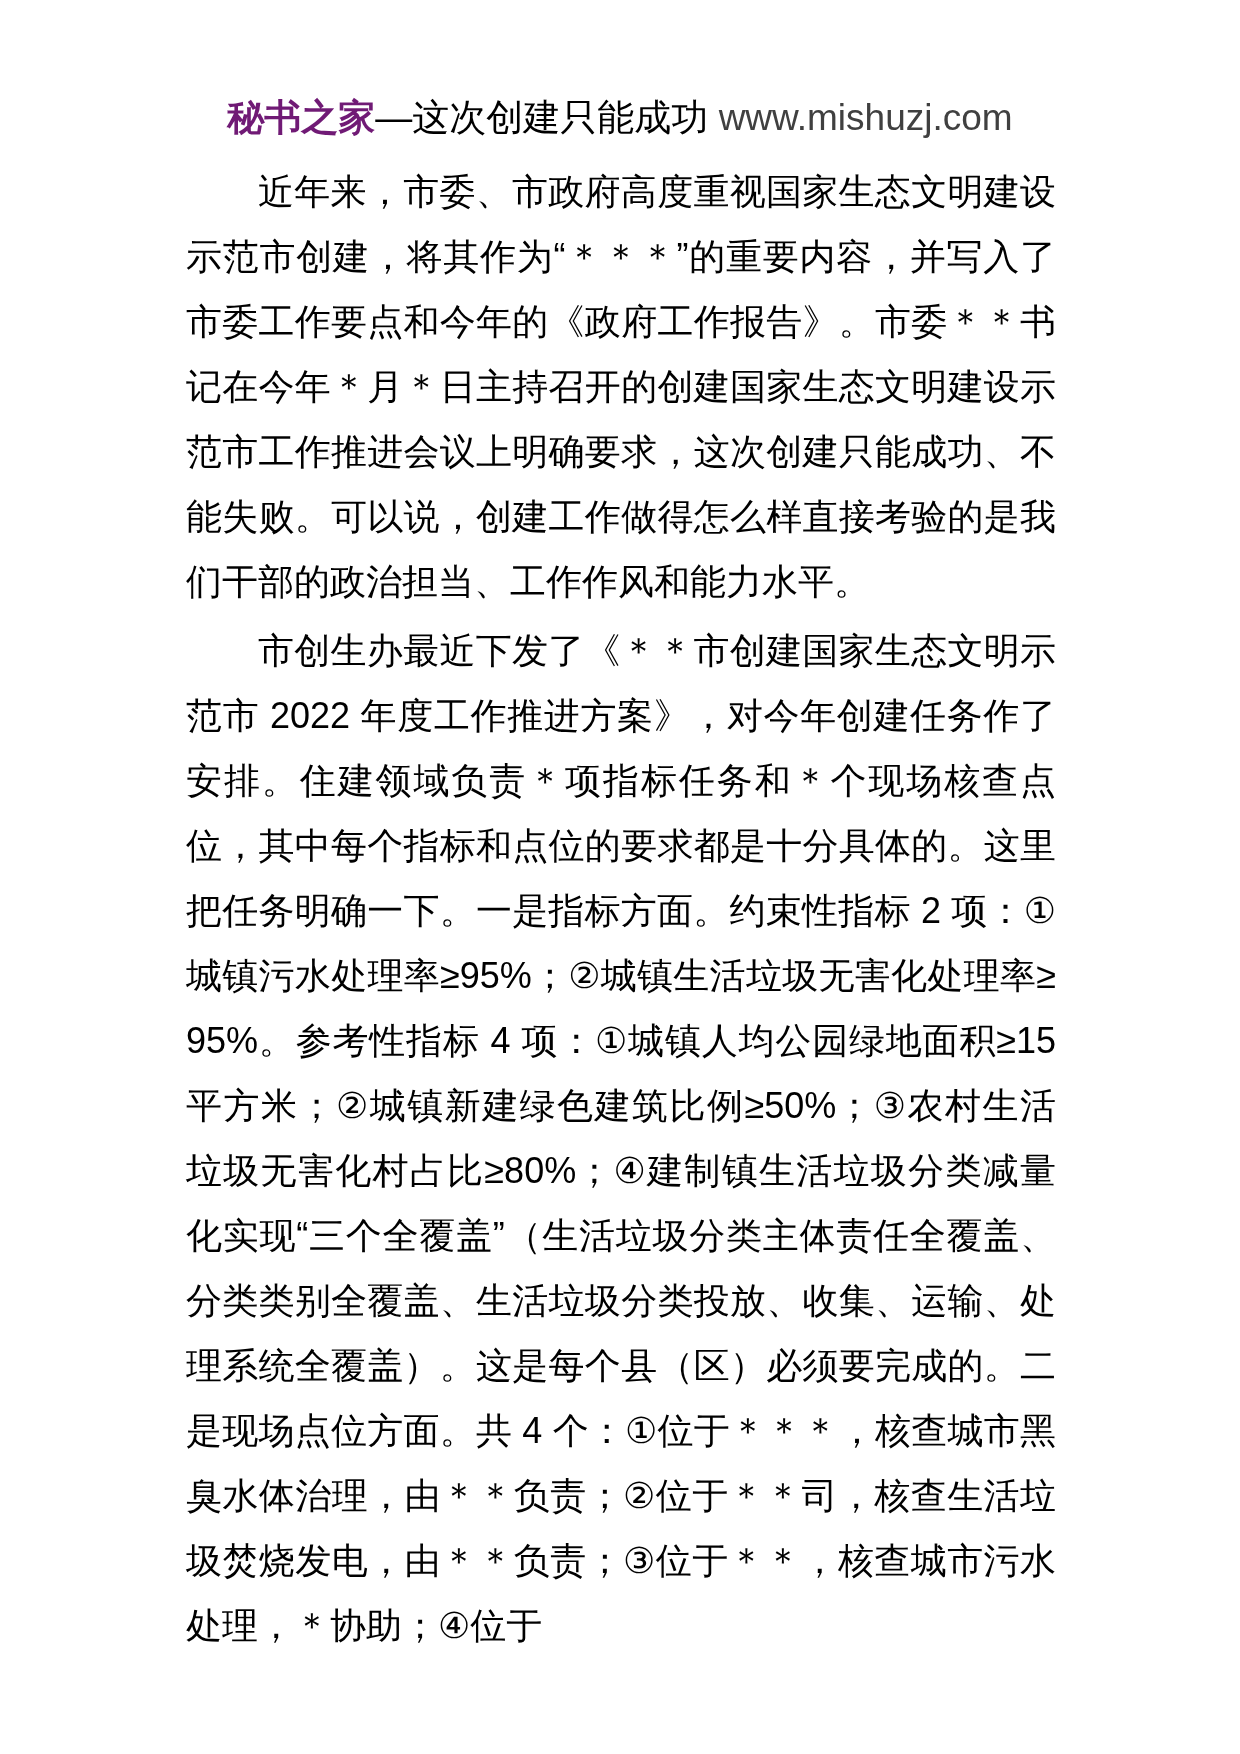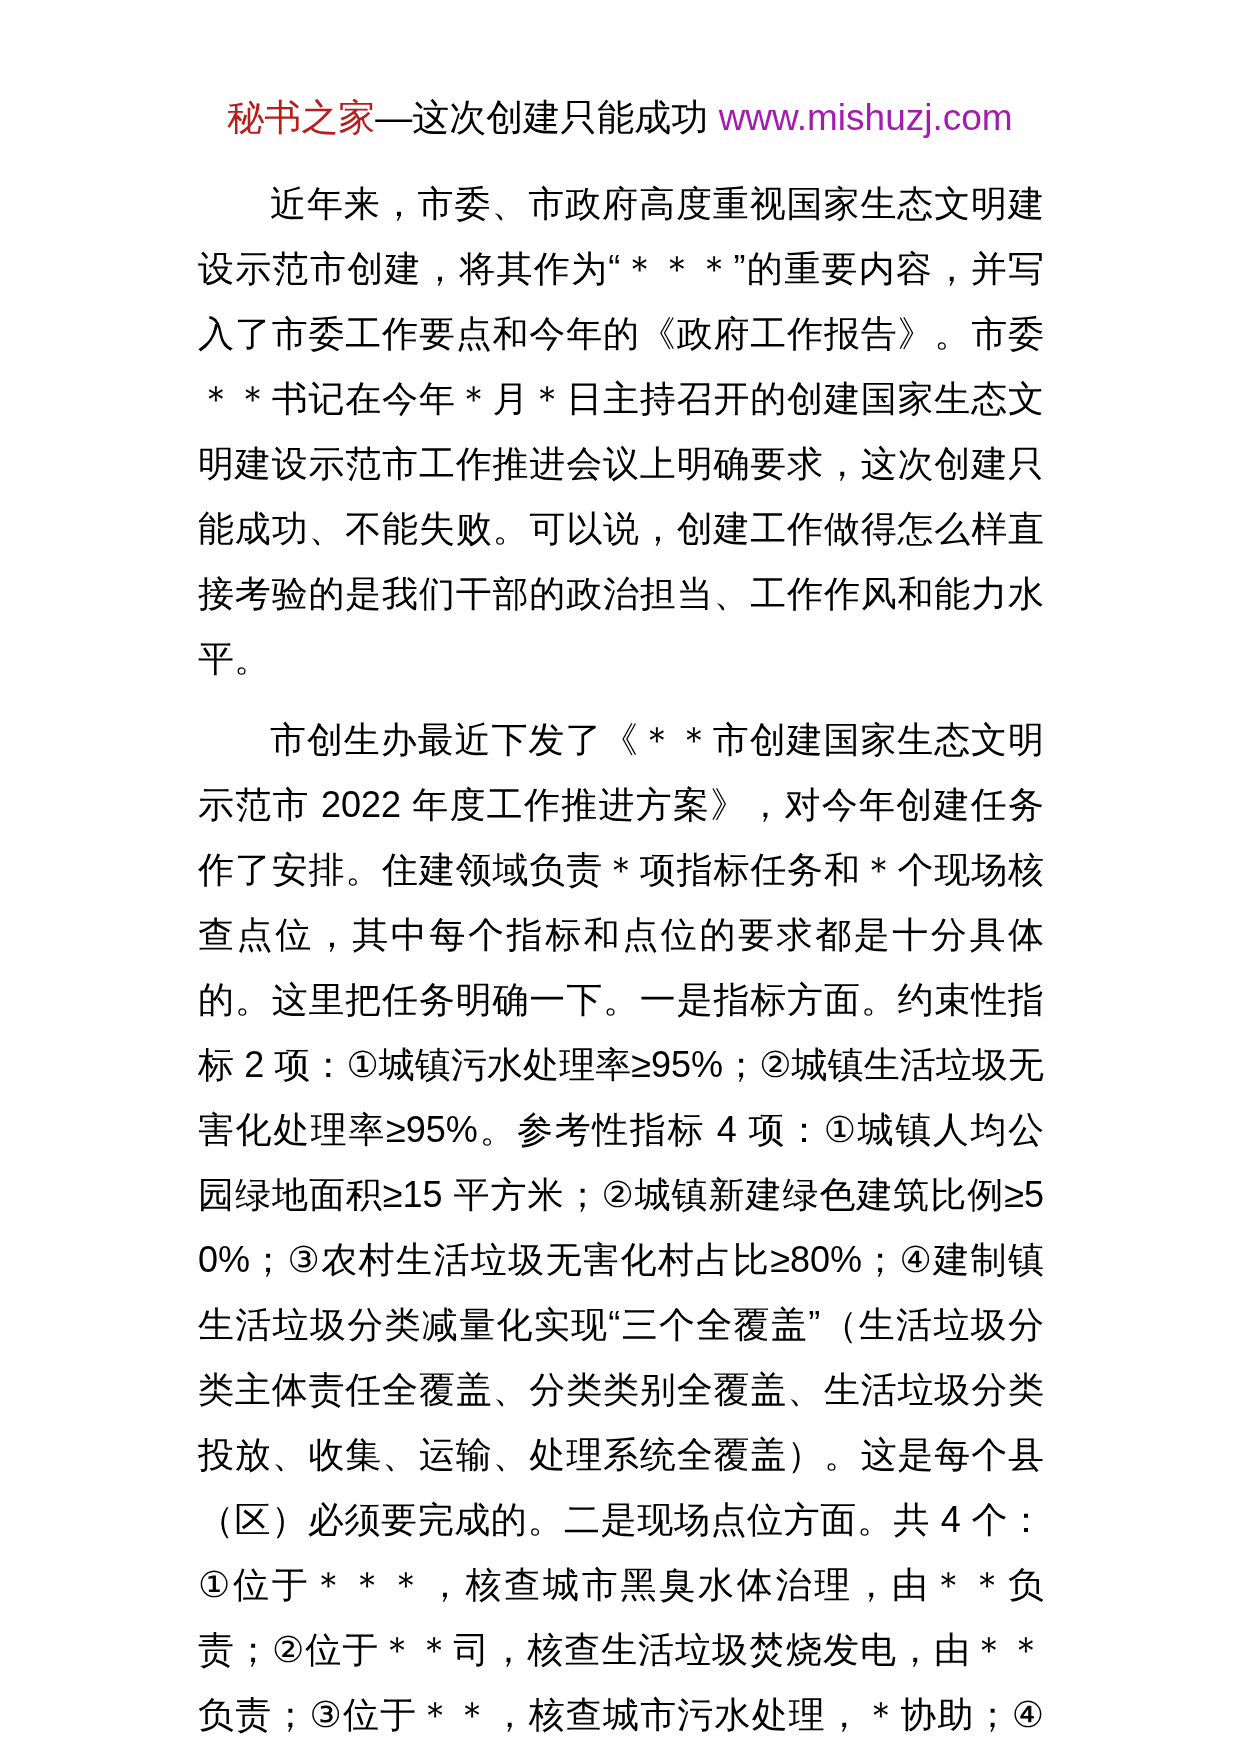--- a/index.html
+++ b/index.html
@@ -19,47 +19,47 @@
     position: absolute;
     top: 96px;
     left: 0;
     width: 100%;
     text-align: center;
     font-size: 37px;
     line-height: 44px;
     white-space: nowrap;
   }
   .doc-header .brand {
-    color: #b91c1c;
-    font-weight: 400;
+    color: #701a75;
+    font-weight: 700;
   }
   .doc-header .sep,
   .doc-header .tagline {
     color: #000000;
     font-weight: 400;
   }
   .doc-header .url {
-    color: #a21caf;
+    color: #404040;
     font-weight: 400;
     text-decoration: none;
   }
   .doc-body {
     position: absolute;
     left: 182px;
     top: 155px;
     width: 878px;
     font-size: 36px;
     line-height: 65px;
     color: #000000;
     text-align: justify;
     text-justify: inter-ideograph;
     word-break: break-all;
   }
   .doc-body p {
-    margin: 16px;
+    margin: 4px;
     padding: 0;
     text-indent: 2em;
   }
 </style>
 </head>
 <body>
 
 <div class="page">
 
   <div class="doc-header">

